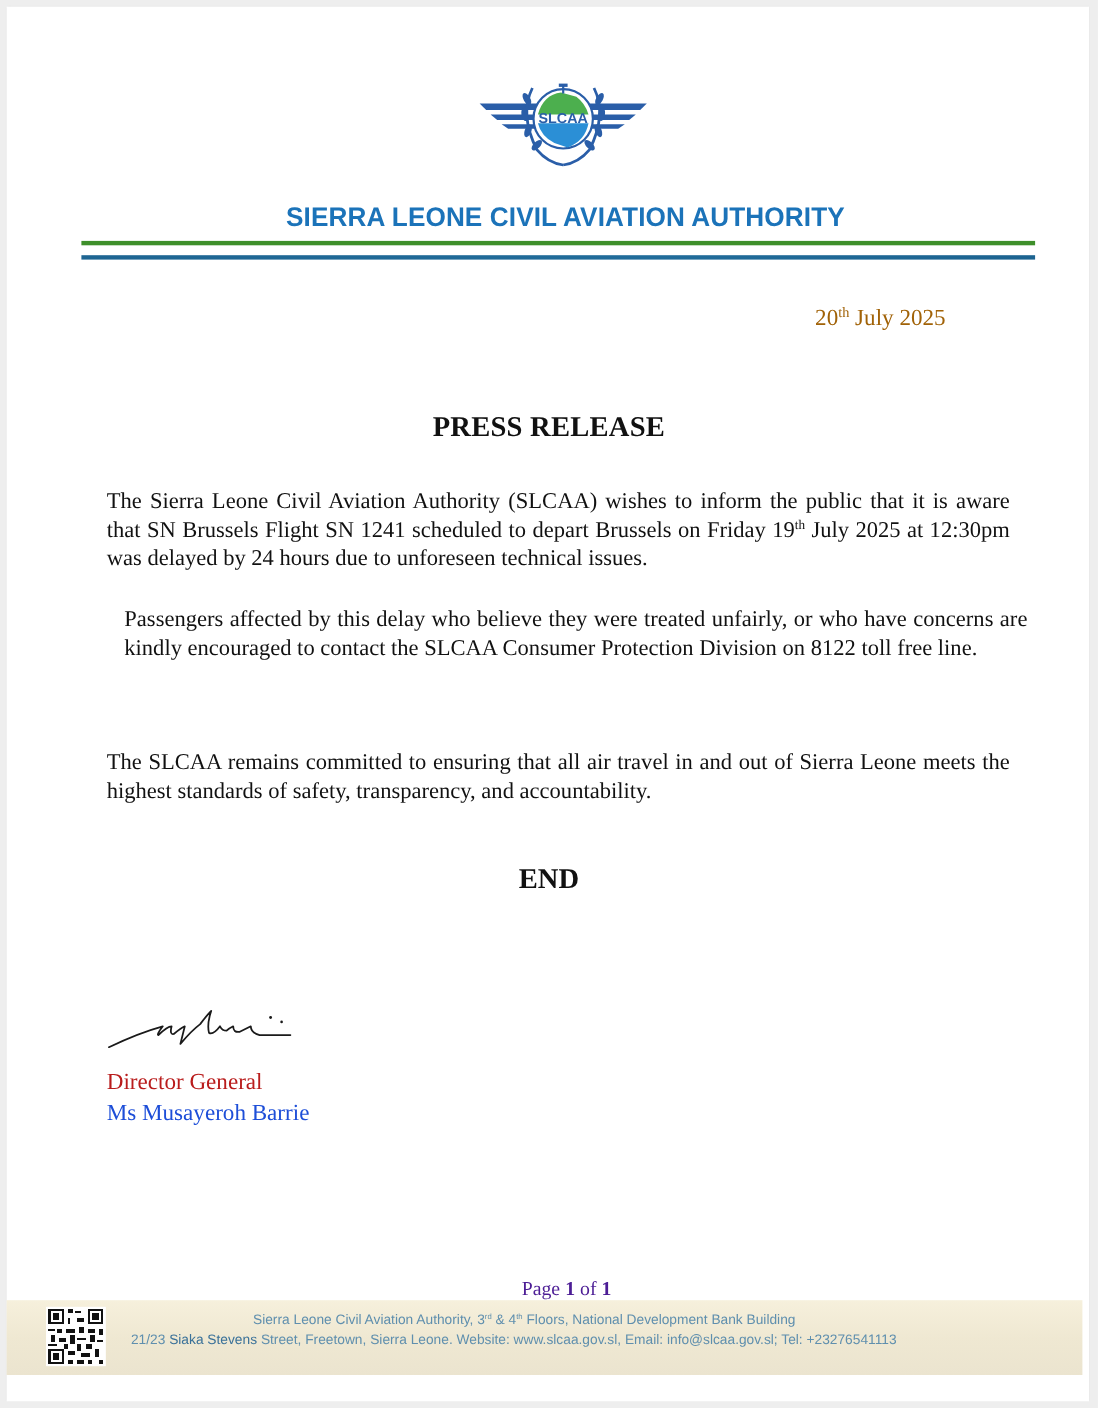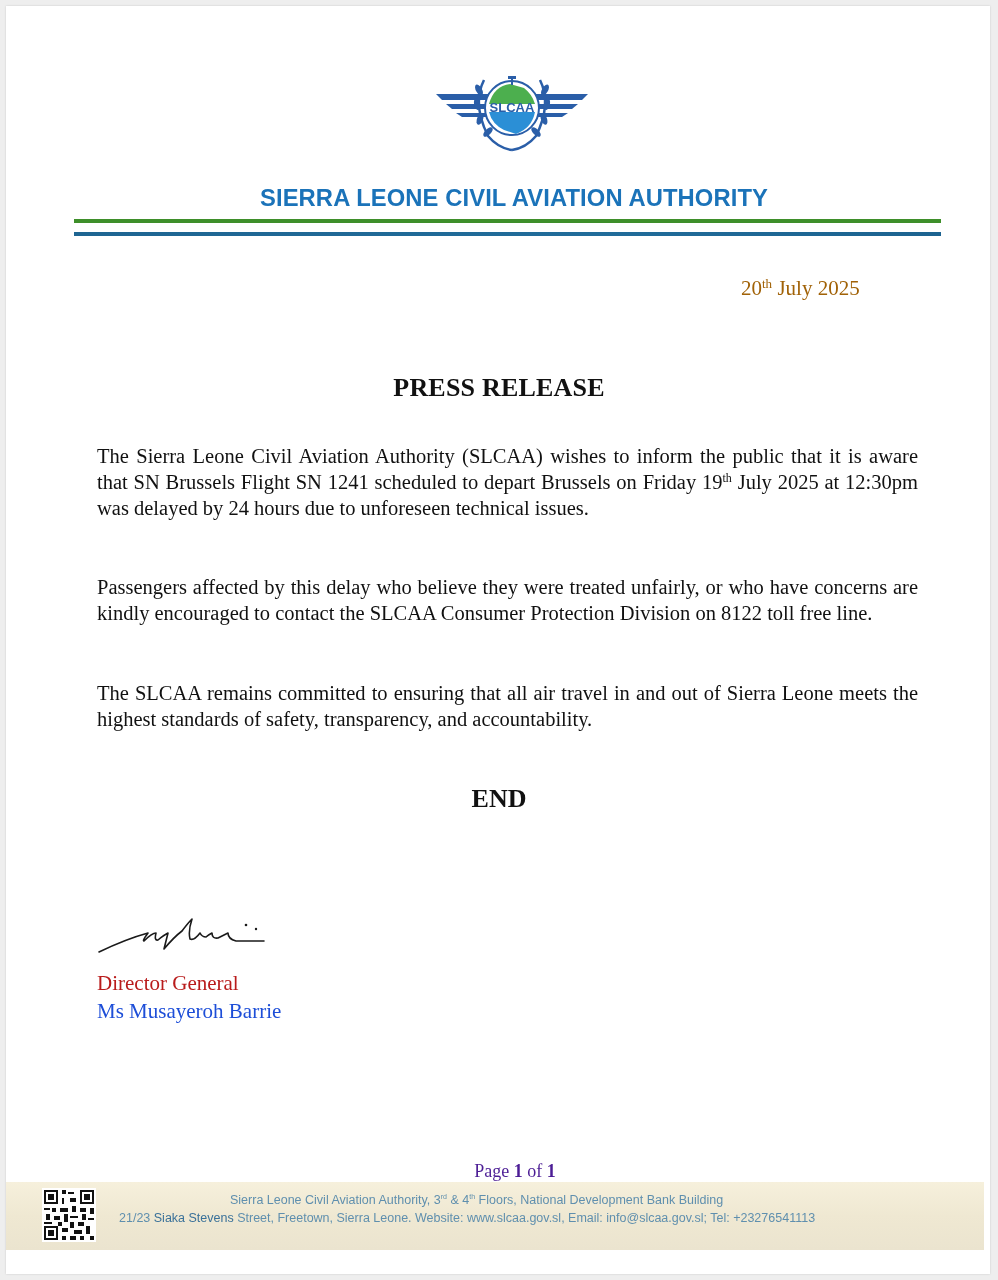--- a/index.html
+++ b/index.html
@@ -91,21 +91,21 @@
       color: #111;
       text-align: justify;
       text-align-last: left;
     }
     .body-text sup {
       font-size: 12px;
       vertical-align: 7px;
       line-height: 0;
     }
     .p1 { top: 437px; }
-    .p2 { top: 568px; }
+    .p2 { top: 544px; margin-left: 16px; }
     .p3 { top: 674px; }
     .end {
       position: absolute;
       left: 0;
       top: 778px;
       width: 986px;
       text-align: center;
       font-weight: bold;
       font-size: 26px;
       color: #111;

